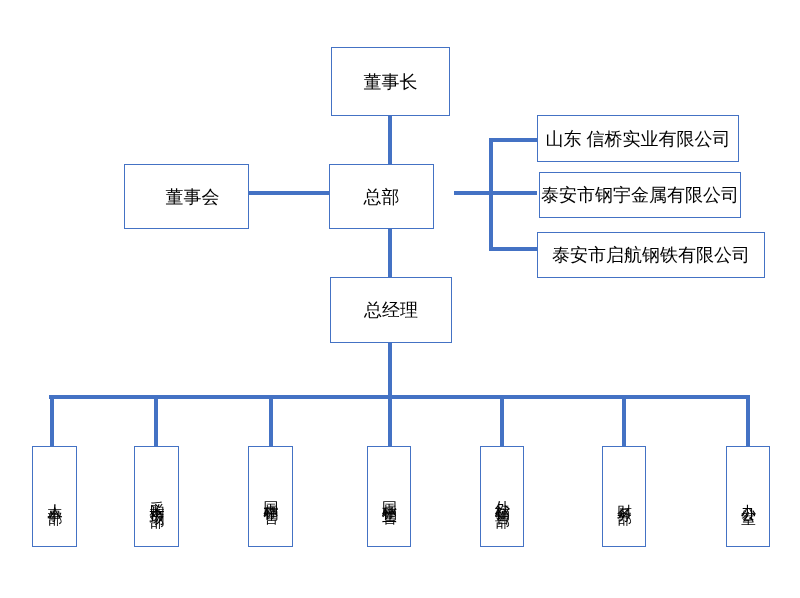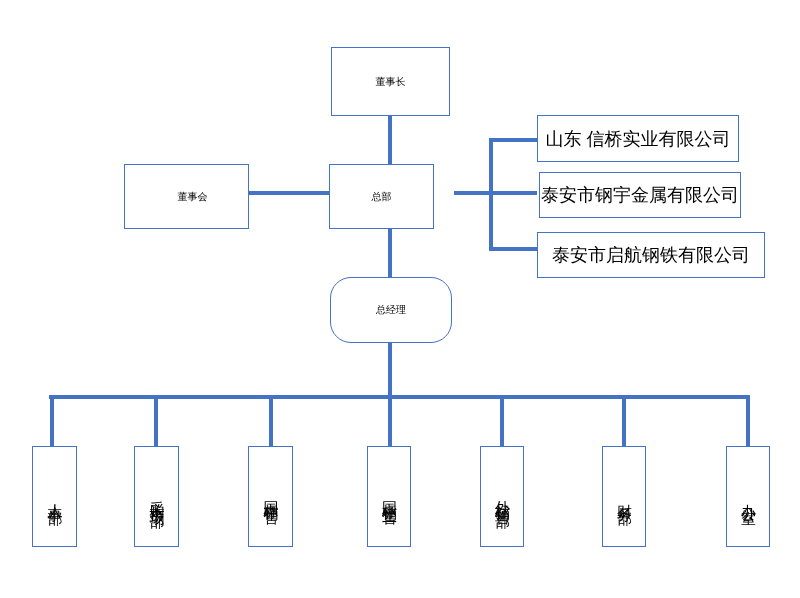--- a/index.html
+++ b/index.html
@@ -16,21 +16,21 @@
     overflow: hidden;
   }
   .node {
     position: absolute;
     box-sizing: border-box;
     border: 1.5px solid #4472c4;
     background: #ffffff;
     display: flex;
     align-items: center;
     justify-content: center;
-    font-size: 10px;
+    font-size: 18px;
     color: #000000;
     text-align: center;
     z-index: 2;
   }
   .node.sub {
     font-size: 18px;
   }
   .node.dept {
     writing-mode: vertical-rl;
     text-orientation: upright;
@@ -64,21 +64,21 @@
   <div class="line" style="left:500px; top:395px; width:4px; height:51px;"></div>
   <div class="line" style="left:622px; top:395px; width:4px; height:51px;"></div>
   <div class="line" style="left:746px; top:395px; width:4px; height:51px;"></div>
 
   <div class="node" style="left:331px; top:47px; width:119px; height:69px;">董事长</div>
 
   <div class="node" style="left:124px; top:164px; width:125px; height:65px;padding-left:12px;">董事会</div>
 
   <div class="node" style="left:329px; top:164px; width:105px; height:65px;">总部</div>
 
-  <div class="node" style="left:330px; top:277px; width:122px; height:66px;border-radius:21px;">总经理</div>
+  <div class="node" style="left:330px; top:277px; width:122px; height:66px;">总经理</div>
 
   <div class="node sub" style="left:537px; top:115px; width:202px; height:47px;">山东 信桥实业有限公司</div>
 
   <div class="node sub" style="left:539px; top:172px; width:202px; height:46px;">泰安市钢宇金属有限公司</div>
 
   <div class="node sub" style="left:537px; top:232px; width:228px; height:46px;">泰安市启航钢铁有限公司</div>
 
   <div class="node dept" style="left:32px; top:446px; width:45px; height:101px;">人事部</div>
 
   <div class="node dept" style="left:134px; top:446px; width:45px; height:101px;">采购市场部</div>

